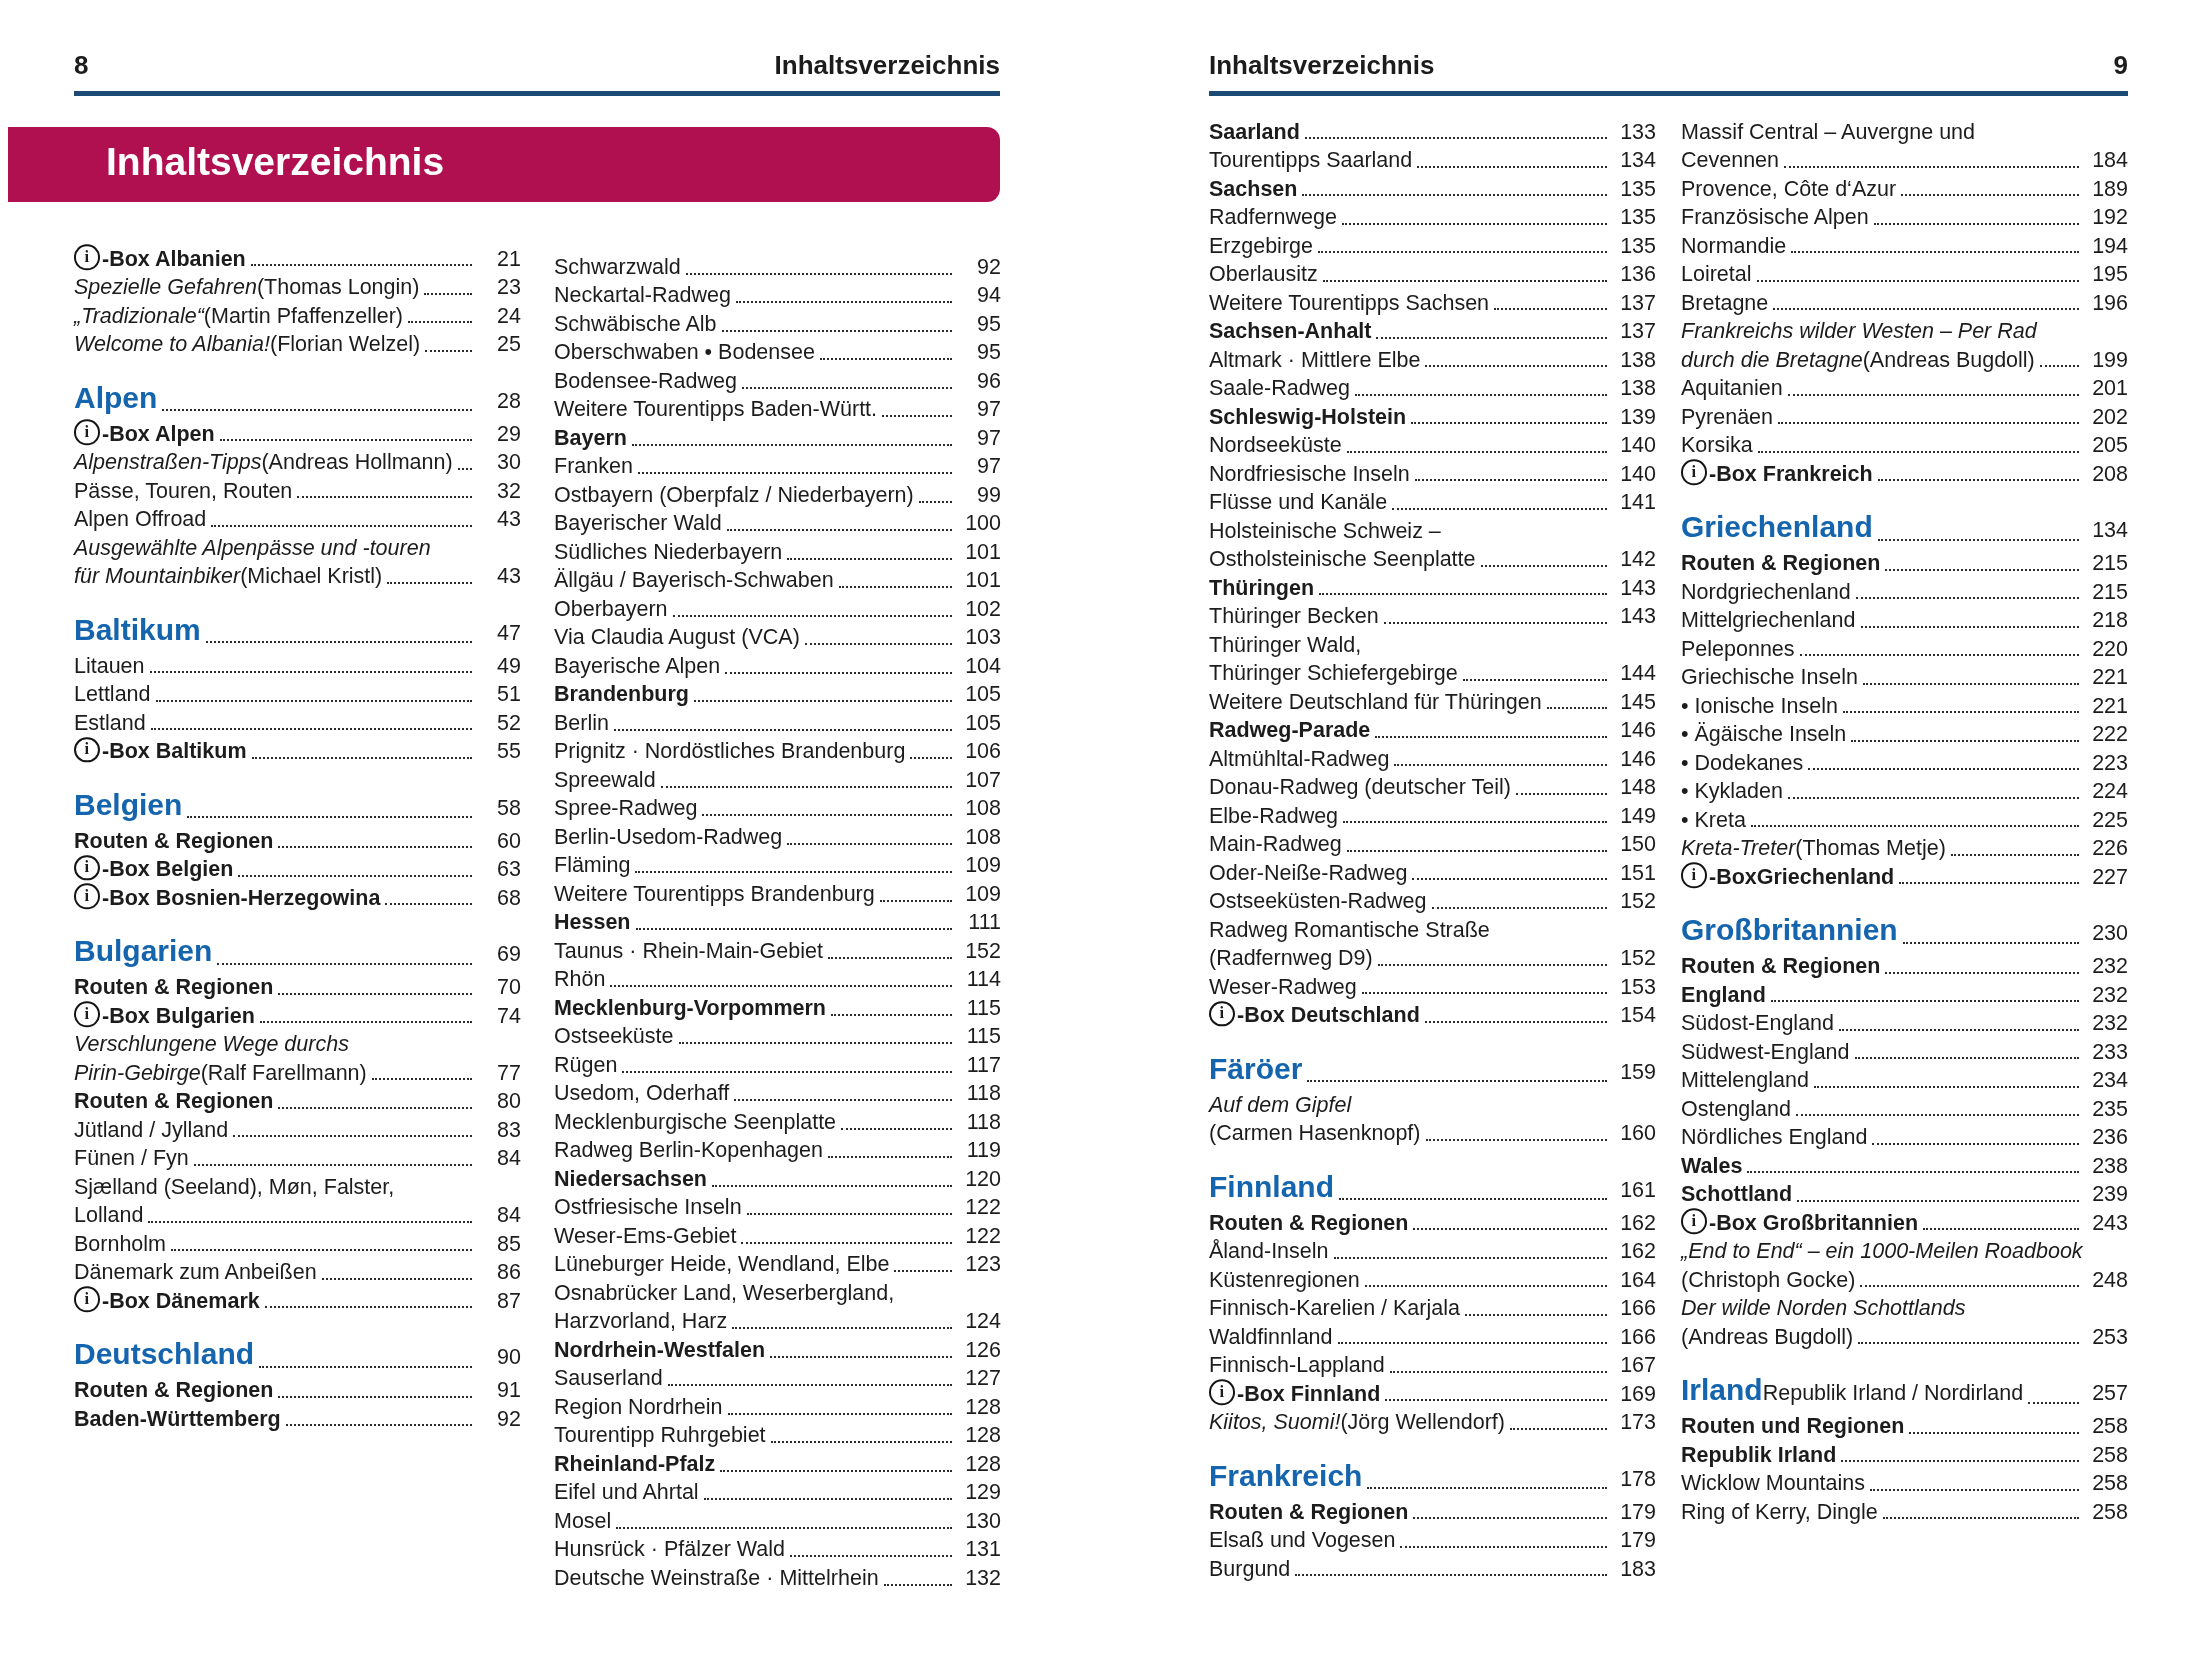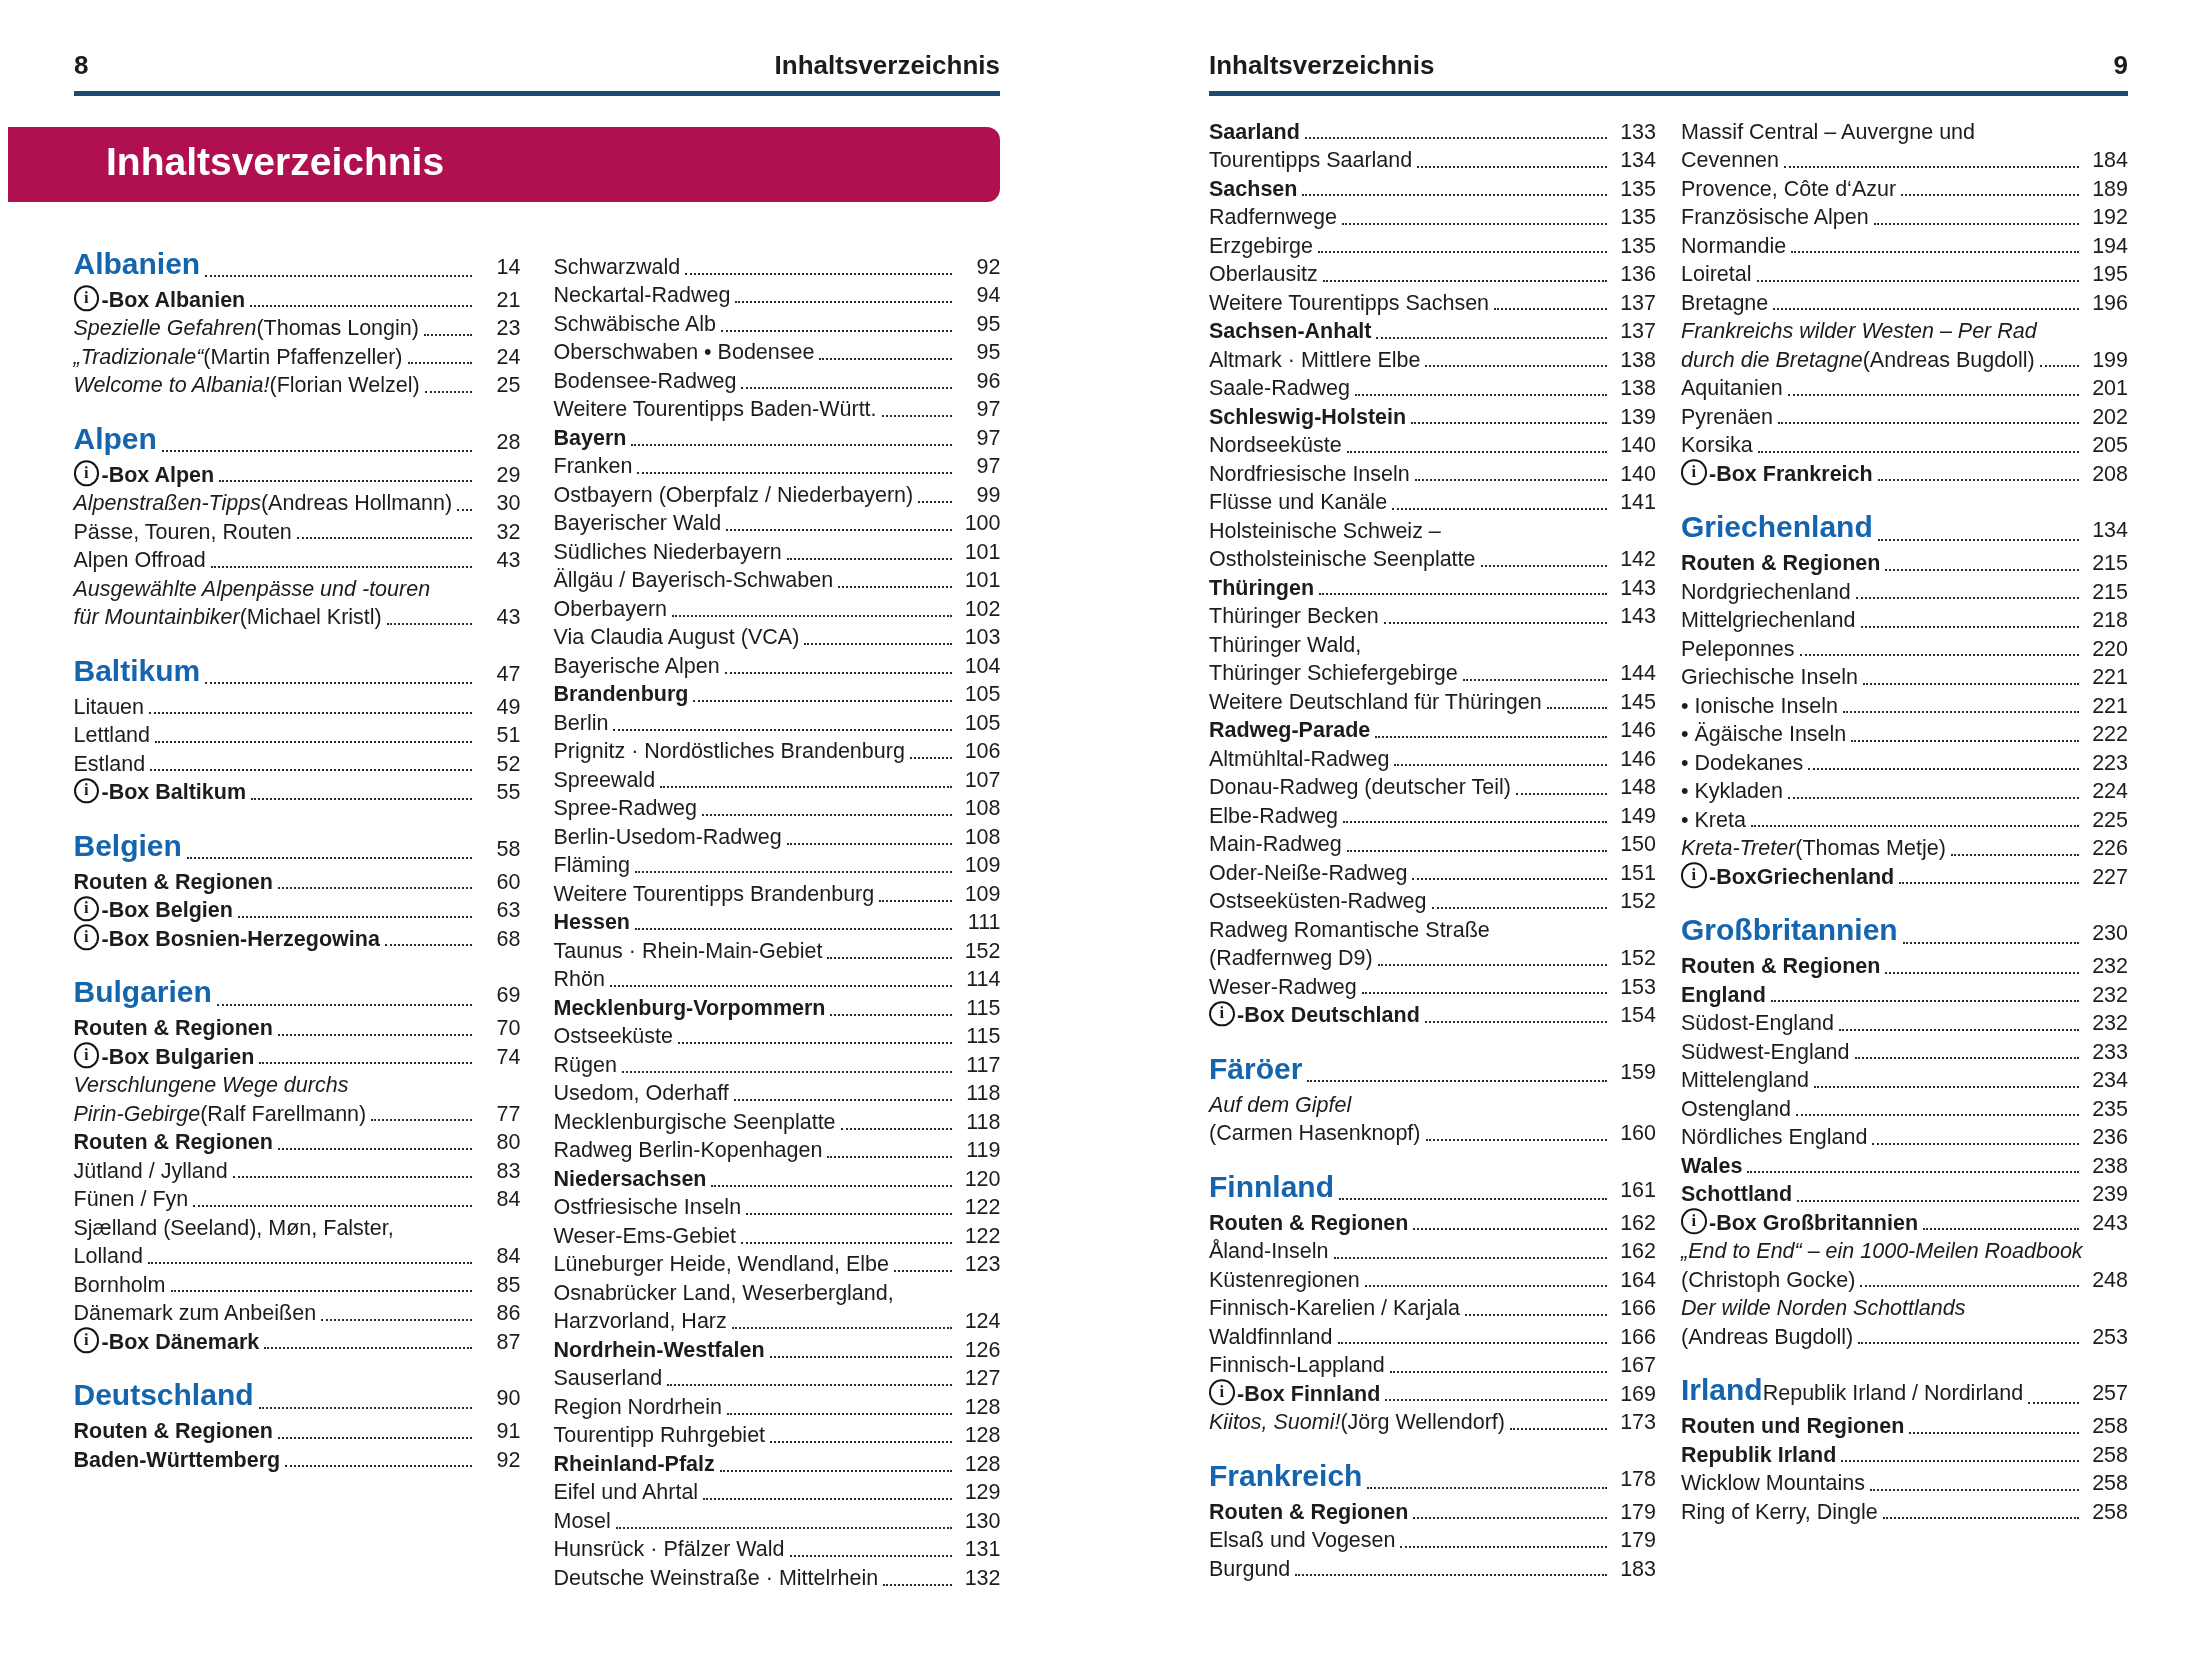--- a/index.html
+++ b/index.html
@@ -5,21 +5,21 @@
   html,body{margin:0;padding:0;width:2205px;height:1654px;overflow:hidden;
     background:#ffffff;font-family:"Liberation Sans","DejaVu Sans",sans-serif;color:#1c1c1c;}
   .spread{display:flex;width:2205px;height:1654px;}
   .page{box-sizing:border-box;height:1654px;}
   .page-left{width:1102px;padding:50px 102px 0 74px;}
   .page-right{width:1103px;padding:50px 77px 0 107px;}
   .pg-header{display:flex;justify-content:space-between;align-items:flex-end;
     font-weight:bold;font-size:26px;padding-bottom:10px;border-bottom:5.8px solid #1b4a74;}
   .banner{margin-top:31px;margin-left:-66px;background:#b0104f;color:#ffffff;
     font-weight:bold;font-size:39px;padding:13.2px 25px 17.4px 98px;border-radius:0 13.2px 13.2px 0;}
-  .cols{display:flex;justify-content:center;}
+  .cols{display:flex;}
   .page-left .cols{margin-top:43px;column-gap:33px;}
   .page-right .cols{margin-top:21.5px;column-gap:25px;}
   .col{width:447px;flex:none;}
   .page-left .col:nth-child(2){padding-top:8.3px;}
   .entry{margin:0;}
   .entry.gap{margin-top:20px;}
   .line{display:flex;align-items:baseline;font-size:21.5px;line-height:28.5px;white-space:nowrap;}
   .line-head{line-height:38px;}
   .k-h{color:#1565ae;font-weight:bold;font-size:30px;}
   .k-b{font-weight:bold;}
@@ -42,27 +42,20 @@
   <section class="page page-left">
     <header class="pg-header">
       <span>8</span>
       <span>Inhaltsverzeichnis</span>
     </header>
     <div class="banner">
       <span>Inhaltsverzeichnis</span>
     </div>
     <div class="cols" id="cols-0">
         <div class="col">
-          <div class="entry s-c">
-            <div class="line line-head">
-              <span class="seg k-h">Albanien</span>
-              <span class="leader"></span>
-              <span class="pnum">14</span>
-            </div>
-          </div>
           <div class="entry s-x">
             <div class="line">
               <span class="ibox">i</span>
               <span class="seg k-b">-Box Albanien</span>
               <span class="leader"></span>
               <span class="pnum">21</span>
             </div>
           </div>
           <div class="entry s-n">
             <div class="line">

